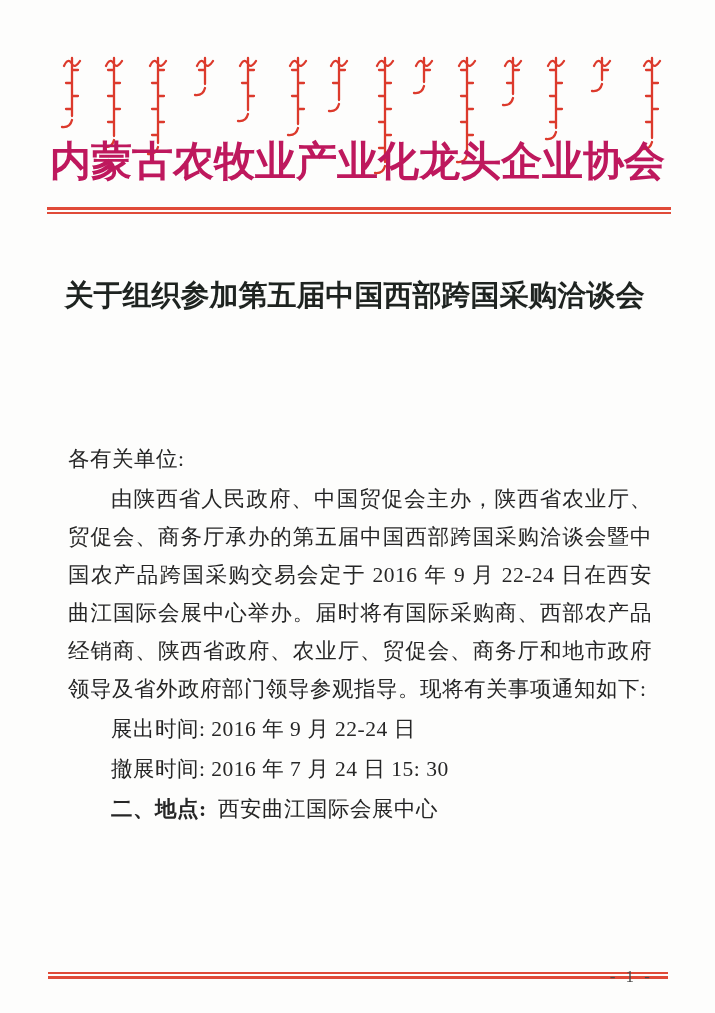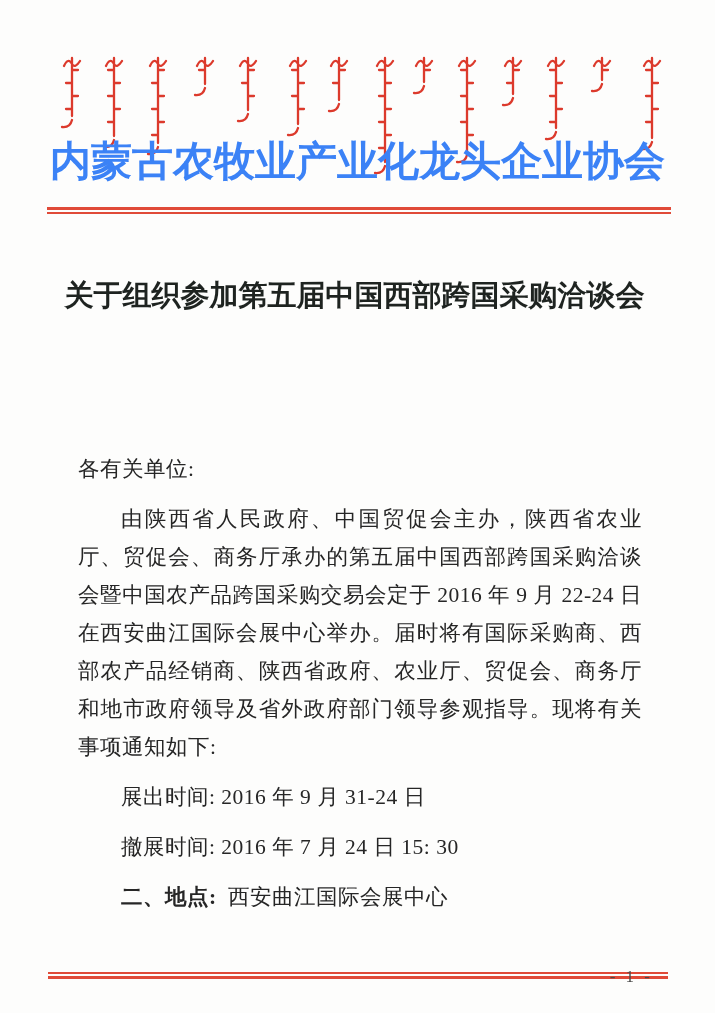--- a/index.html
+++ b/index.html
@@ -11,21 +11,21 @@
     overflow:hidden;
     font-family:"Liberation Serif","DejaVu Serif",serif;
     color:#262626;
   }
   
   .mongol-svg{position:absolute;top:48px;left:0;}
   .org-name{
     position:absolute;top:134px;left:0;right:0;
     margin:0;text-align:center;
     font-size:41px;font-weight:700;letter-spacing:0px;
-    color:#3b82f6;
+    color:#be185d;
     font-family:"Liberation Serif","DejaVu Serif",serif;
     white-space:nowrap;
   }
   .rule-top{
     position:absolute;top:207px;left:47px;right:44px;
     height:2px;
     border-top:3px solid #e04a38;
     border-bottom:2px solid #e04a38;
   }
   
@@ -36,21 +36,21 @@
     line-height:71px;
     letter-spacing:0px;
   }
   .doc-title span{display:block;white-space:nowrap;}
   
   .body-text{
     position:absolute;top:438px;left:66px;width:588px;
     font-size:21.5px;line-height:38px;
     letter-spacing:0.5px;
   }
-  .body-text p{margin:12px;}
+  .body-text p{margin:2px;}
   .para{
     text-indent:2em;
     text-align:justify;
     text-justify:inter-ideograph;
   }
   .indent{ text-indent:2em; white-space:nowrap;}
   .bold{font-weight:700;}
   
   .rule-bottom{
     position:absolute;top:972px;left:48px;right:47px;
@@ -78,21 +78,21 @@
     <div class="rule-top"></div>
   </div>
 
   <h2 class="doc-title">
     <span>关于组织参加第五届中国西部跨国采购洽谈会</span>
   </h2>
 
   <div class="body-text">
     <p class="salutation">各有关单位:</p>
     <p class="para">由陕西省人民政府、中国贸促会主办，陕西省农业厅、贸促会、商务厅承办的第五届中国西部跨国采购洽谈会暨中国农产品跨国采购交易会定于 2016 年 9 月 22-24 日在西安曲江国际会展中心举办。届时将有国际采购商、西部农产品经销商、陕西省政府、农业厅、贸促会、商务厅和地市政府领导及省外政府部门领导参观指导。现将有关事项通知如下:</p>
-    <p class="indent">展出时间: 2016 年 9 月 31-24 日</p>
+    <p class="indent">展出时间: 2016 年 9 月 22-24 日</p>
     <p class="indent">撤展时间: 2016 年 7 月 24 日 15: 30</p>
     <p class="indent"><span class="bold">二、地点:</span> <span>西安曲江国际会展中心</span></p>
   </div>
 
   <div class="rule-bottom"></div>
   <div class="page-number">- 1 -</div>
 
 </div>
 
 </body></html>

